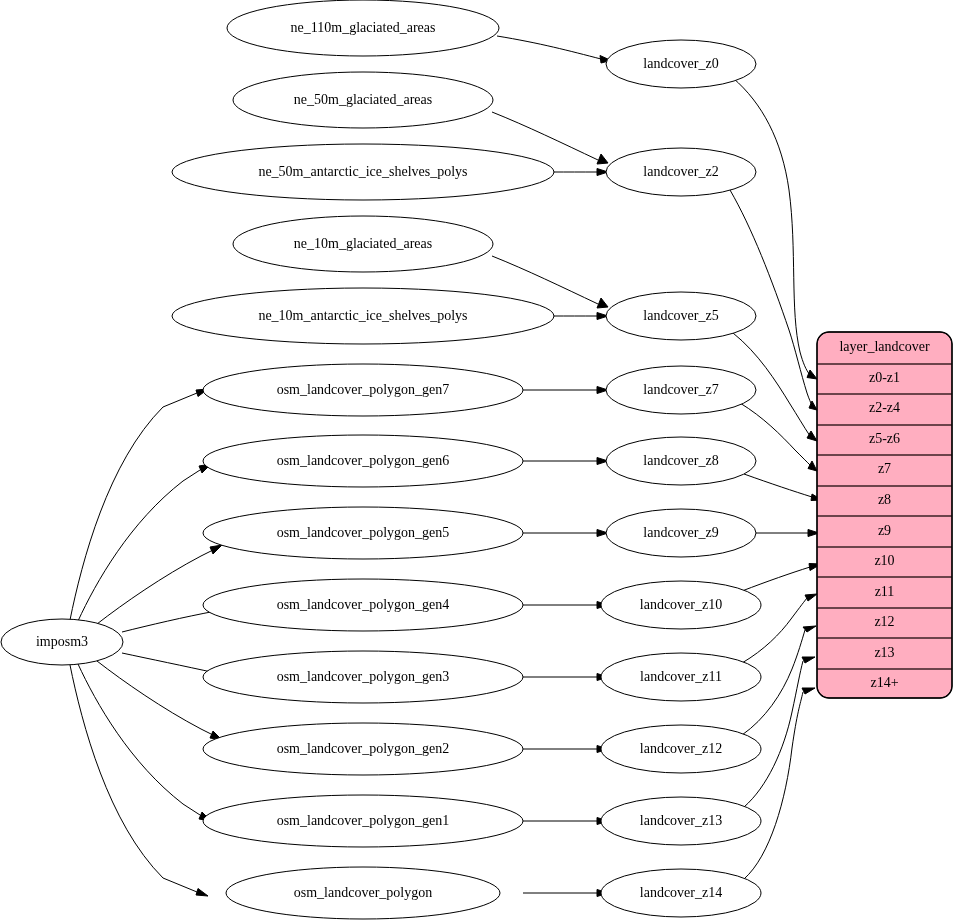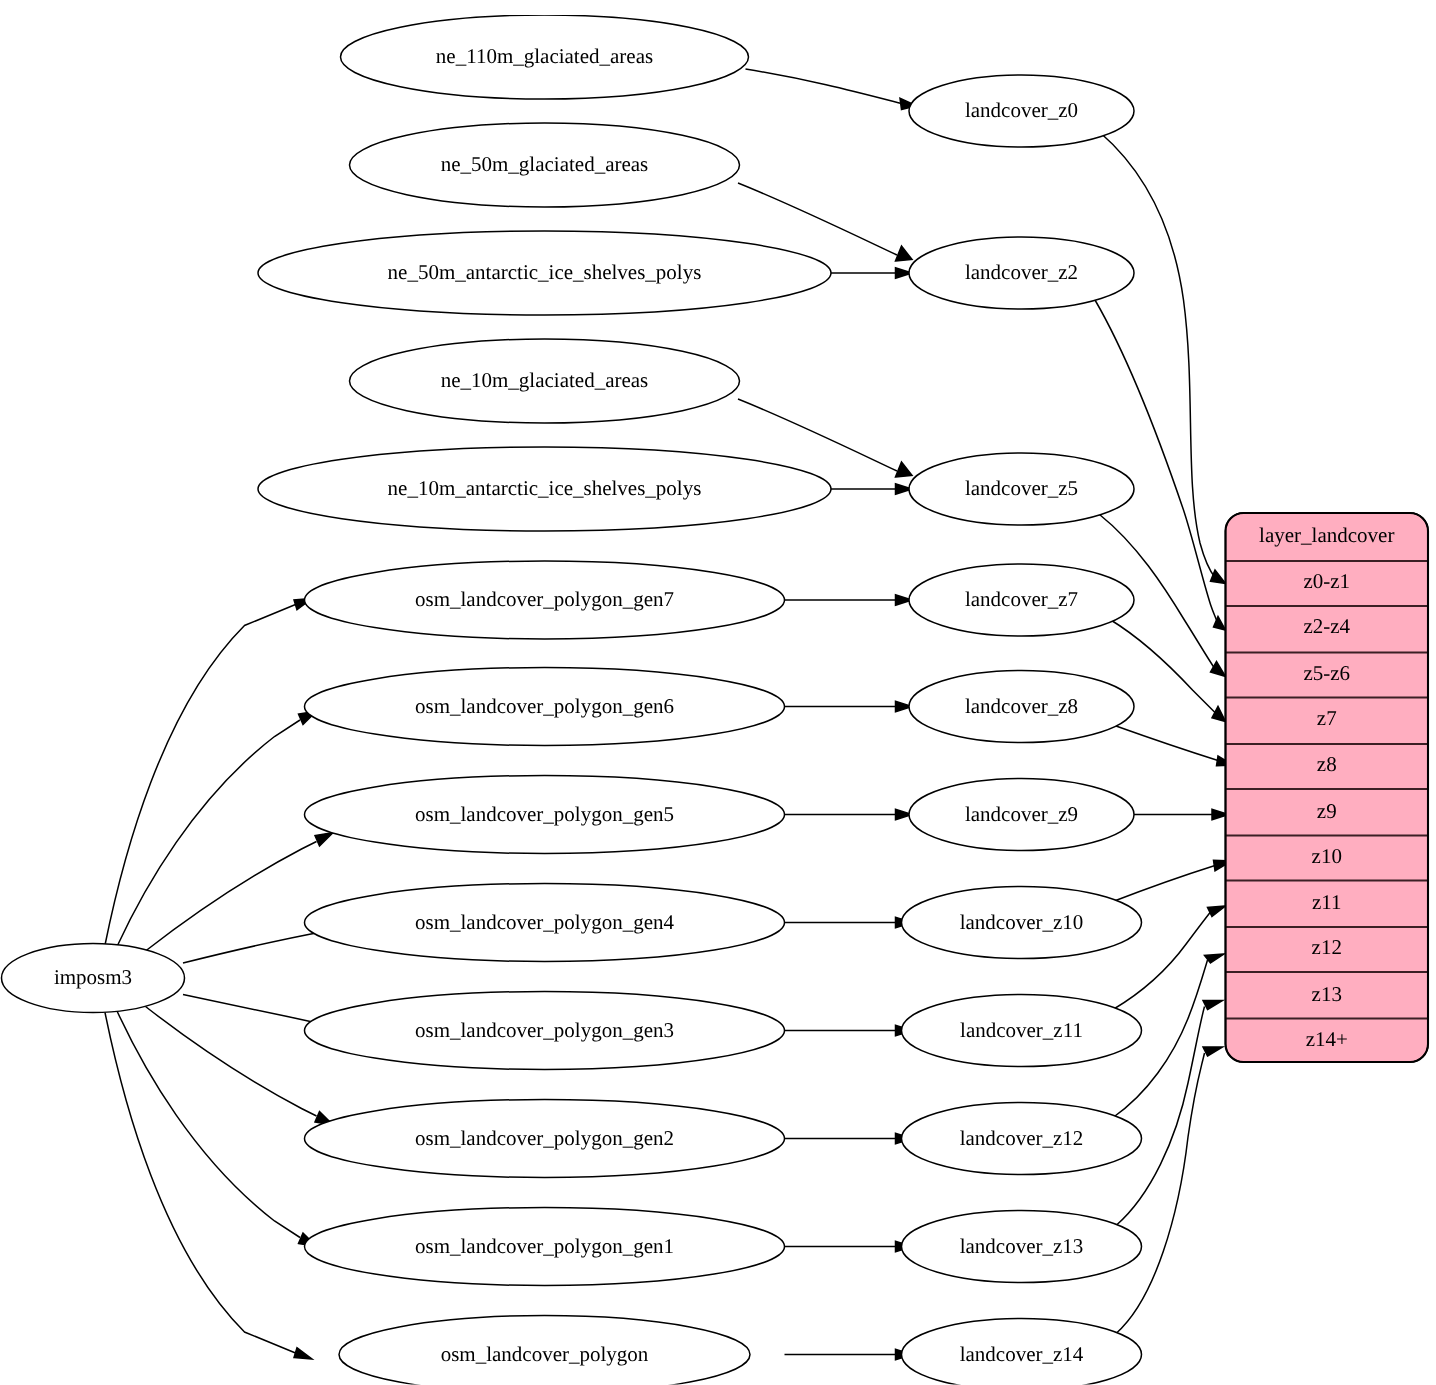--- a/index.html
+++ b/index.html
@@ -1,17 +1,17 @@
 <!DOCTYPE html>
 <html><head>
 <meta charset="utf-8">
 <style>
   html,body{margin:0;padding:0;background:#ffffff;}
   body{width:957px;height:923px;overflow:hidden;font-family:"Liberation Serif",serif;}
-  #graph{position:relative;width:957px;height:911px;background:#fff;margin-top:10px;}
+  #graph{position:relative;width:957px;height:911px;background:#fff;}
   svg{display:block;}
   .node-ellipse{fill:#ffffff;stroke:#000000;stroke-width:1;}
   .node-label{font-family:"Liberation Serif",serif;font-size:14px;fill:#000000;text-anchor:middle;dominant-baseline:middle;}
   .edge-path{fill:none;stroke:#000000;stroke-width:1;}
   .arrow-head{fill:#000000;stroke:#000000;stroke-width:1;}
   .tbl-bg{fill:#ffaec0;stroke:#000000;stroke-width:1;}
   .tbl-line{stroke:#3b1f24;stroke-width:1.3;}
   .tbl-label{font-family:"Liberation Serif",serif;font-size:14px;fill:#000000;text-anchor:middle;dominant-baseline:middle;}
 </style>
 </head>

